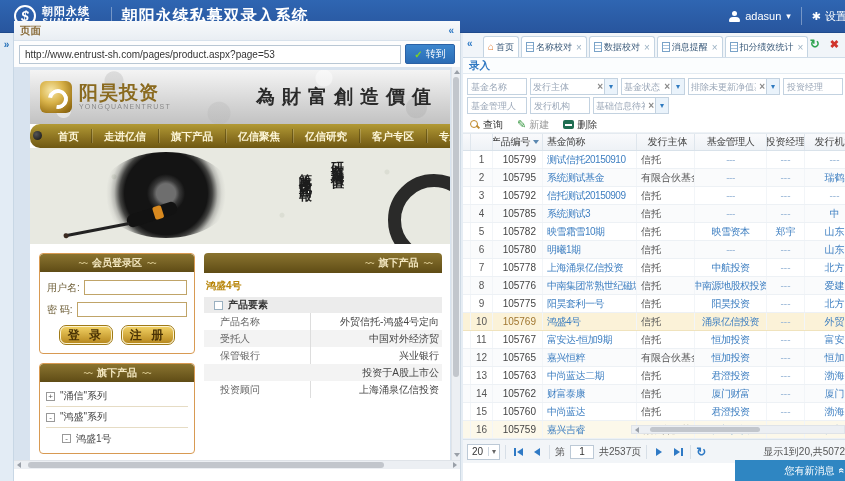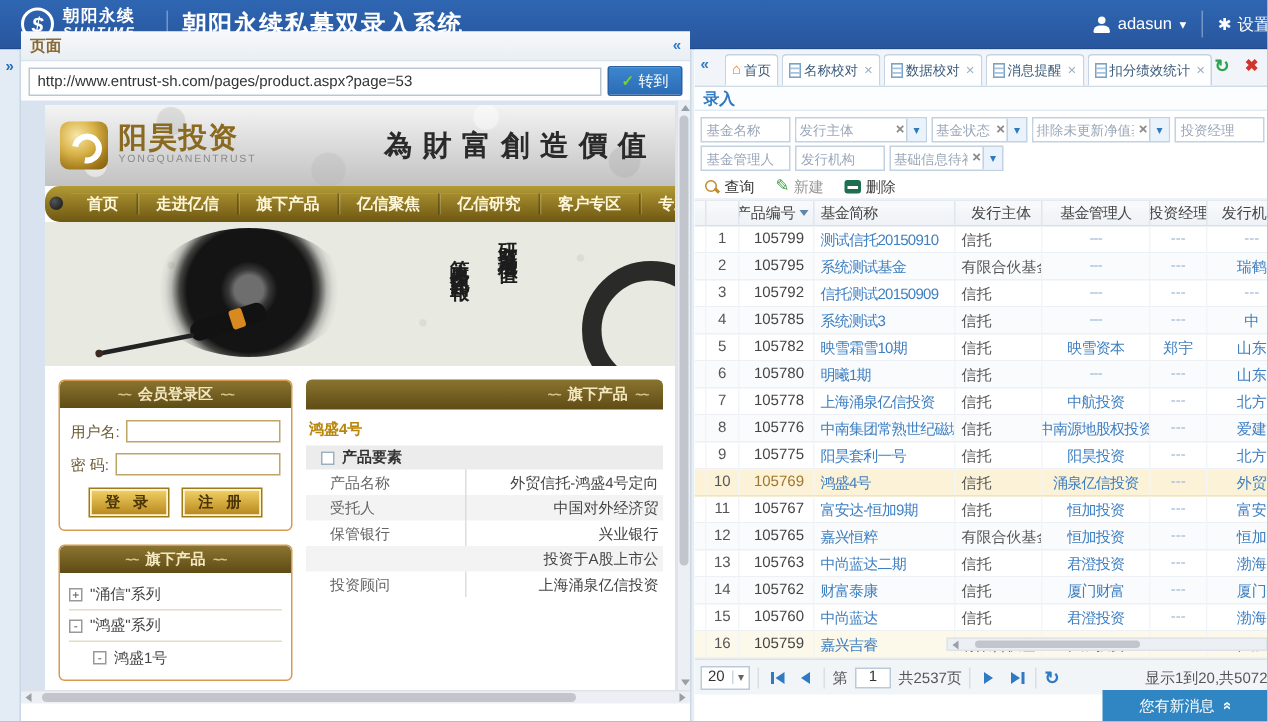--- a/index.html
+++ b/index.html
@@ -107,22 +107,22 @@
 .gold-head { height:18px; background:linear-gradient(180deg,#8a7430,#5f4c15); color:#f3e7c0;
   font-size:10px; font-weight:bold; display:flex; align-items:center; justify-content:center; gap:5px;
   border-radius:3px 3px 0 0; }
 .flourish { color:#d9c88f; font-size:9px; letter-spacing:-1px; }
 .login-body { padding:8px 7px 9px; }
 .login-row { display:flex; align-items:center; margin-bottom:7px; gap:4px; }
 .login-label { font-size:10px; color:#6b5b33; white-space:nowrap; }
 .login-input { flex:1; height:15px; border:1px solid #c0a468; min-width:0; outline:none; font-size:10px; }
 .login-btns { display:flex; justify-content:center; gap:10px; margin-top:9px; }
 .gold-btn { width:52px; height:18px; background:linear-gradient(180deg,#f0cf62,#b8891f);
-  border:1px solid #fdf3cd; outline:1px solid #a07a16; border-radius:0; color:#4a3305;
-  font-weight:bold; font-size:10px; letter-spacing:3px; display:flex; align-items:center; justify-content:center; cursor:pointer; }
+  border:1px solid #fdf3cd; outline:1px solid #a07a16; border-radius:6px; color:#4a3305;
+  font-weight:bold; font-size:12px; letter-spacing:3px; display:flex; align-items:center; justify-content:center; cursor:pointer; }
 .tree-body { padding:4px 6px; }
 .tree-item { display:flex; align-items:center; gap:5px; height:21px; border-bottom:1px solid #e6dcc4;
   font-size:10px; color:#444; cursor:pointer; }
 .tree-item:last-child { border-bottom:none; }
 .tree-toggle { width:9px; height:9px; border:1px solid #999; background:#fff; font-size:8px; line-height:7px;
   text-align:center; color:#555; flex:none; }
 
 .site-right { flex:1; min-width:0; }
 .detail-head { height:20px; background:linear-gradient(180deg,#8a7430,#5f4c15); border-radius:4px 4px 0 0;
   display:flex; align-items:center; justify-content:flex-end; gap:5px; padding-right:10px;
@@ -230,21 +230,21 @@
 .bar-l { border-left:2px solid #2f7ac5; height:8px; margin-right:1px; }
 .bar-r { border-right:2px solid #2f7ac5; height:8px; margin-left:1px; }
 .pg-sep { width:1px; height:14px; background:#d7dfe7; }
 .pg-text { font-size:10px; color:#555; white-space:nowrap; }
 .pg-input { width:24px; height:14px; border:1px solid #bcc9d6; text-align:center; font-size:10px; color:#333; outline:none; }
 .pg-refresh { color:#2f7ac5; font-weight:bold; font-size:12px; cursor:pointer; line-height:1; }
 .pg-summary { margin-left:auto; margin-right:-4px; font-size:10px; color:#555; white-space:nowrap; }
 
 
 .notify { position:absolute; right:0; bottom:0; width:110px; height:21px; background:#2f86c2; color:#fff;
-  display:flex; align-items:center; justify-content:center; gap:5px; font-size:10px; cursor:pointer; }
+  display:flex; align-items:center; justify-content:flex-end; gap:5px; font-size:10px; cursor:pointer; }
 .chevron-up { display:inline-block; transform:rotate(90deg); font-size:10px; font-weight:bold; }
 </style>
 </head>
 <body>
 
 <div class="app">
 
   <div class="topbar">
     <span class="logo-icon">$</span>
     <span class="logo-text">

